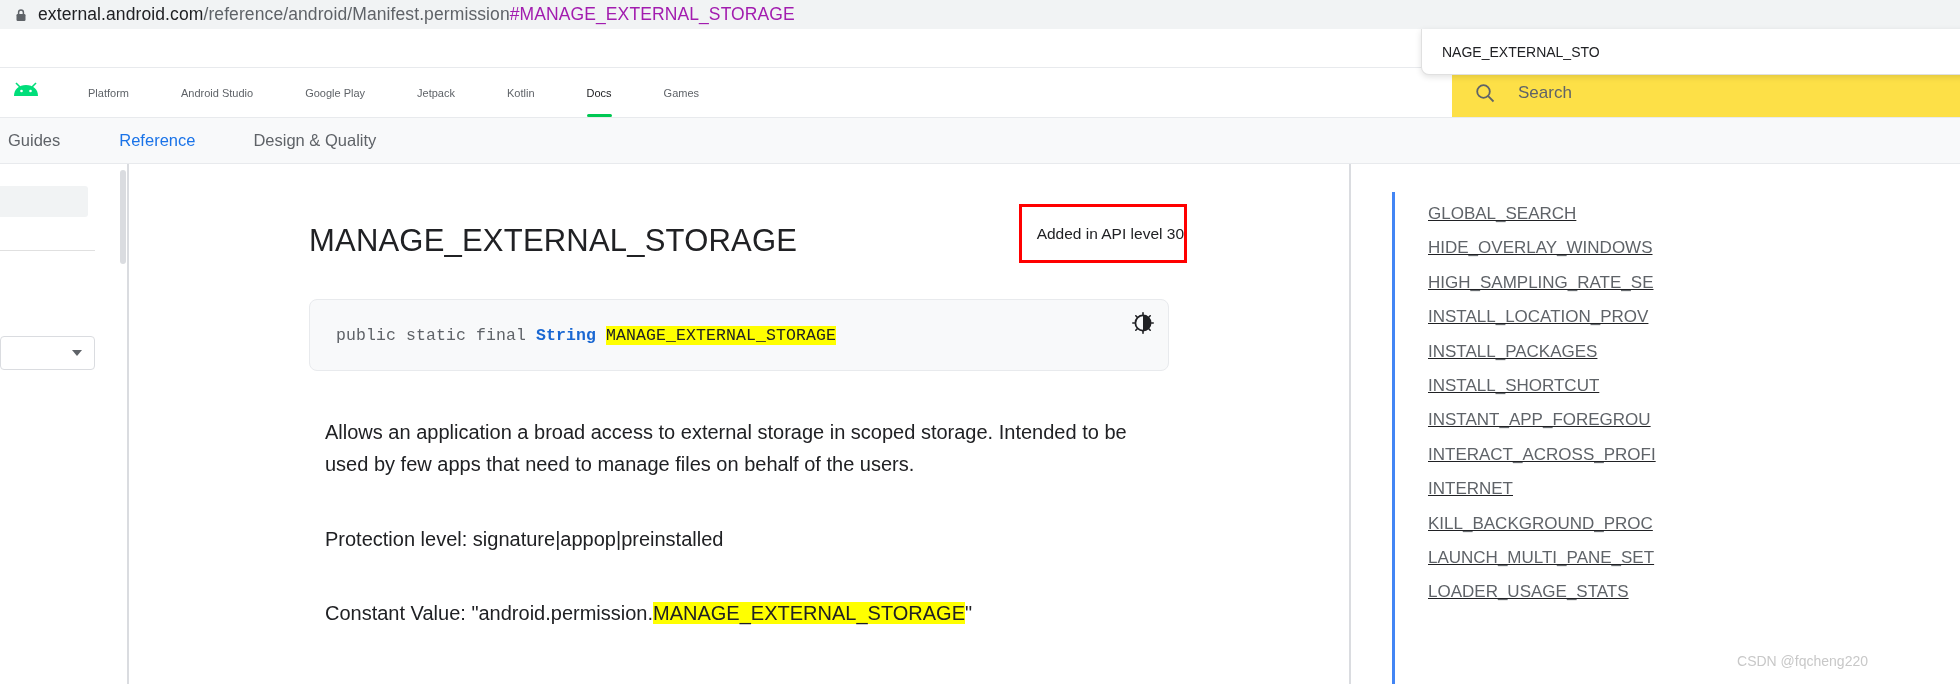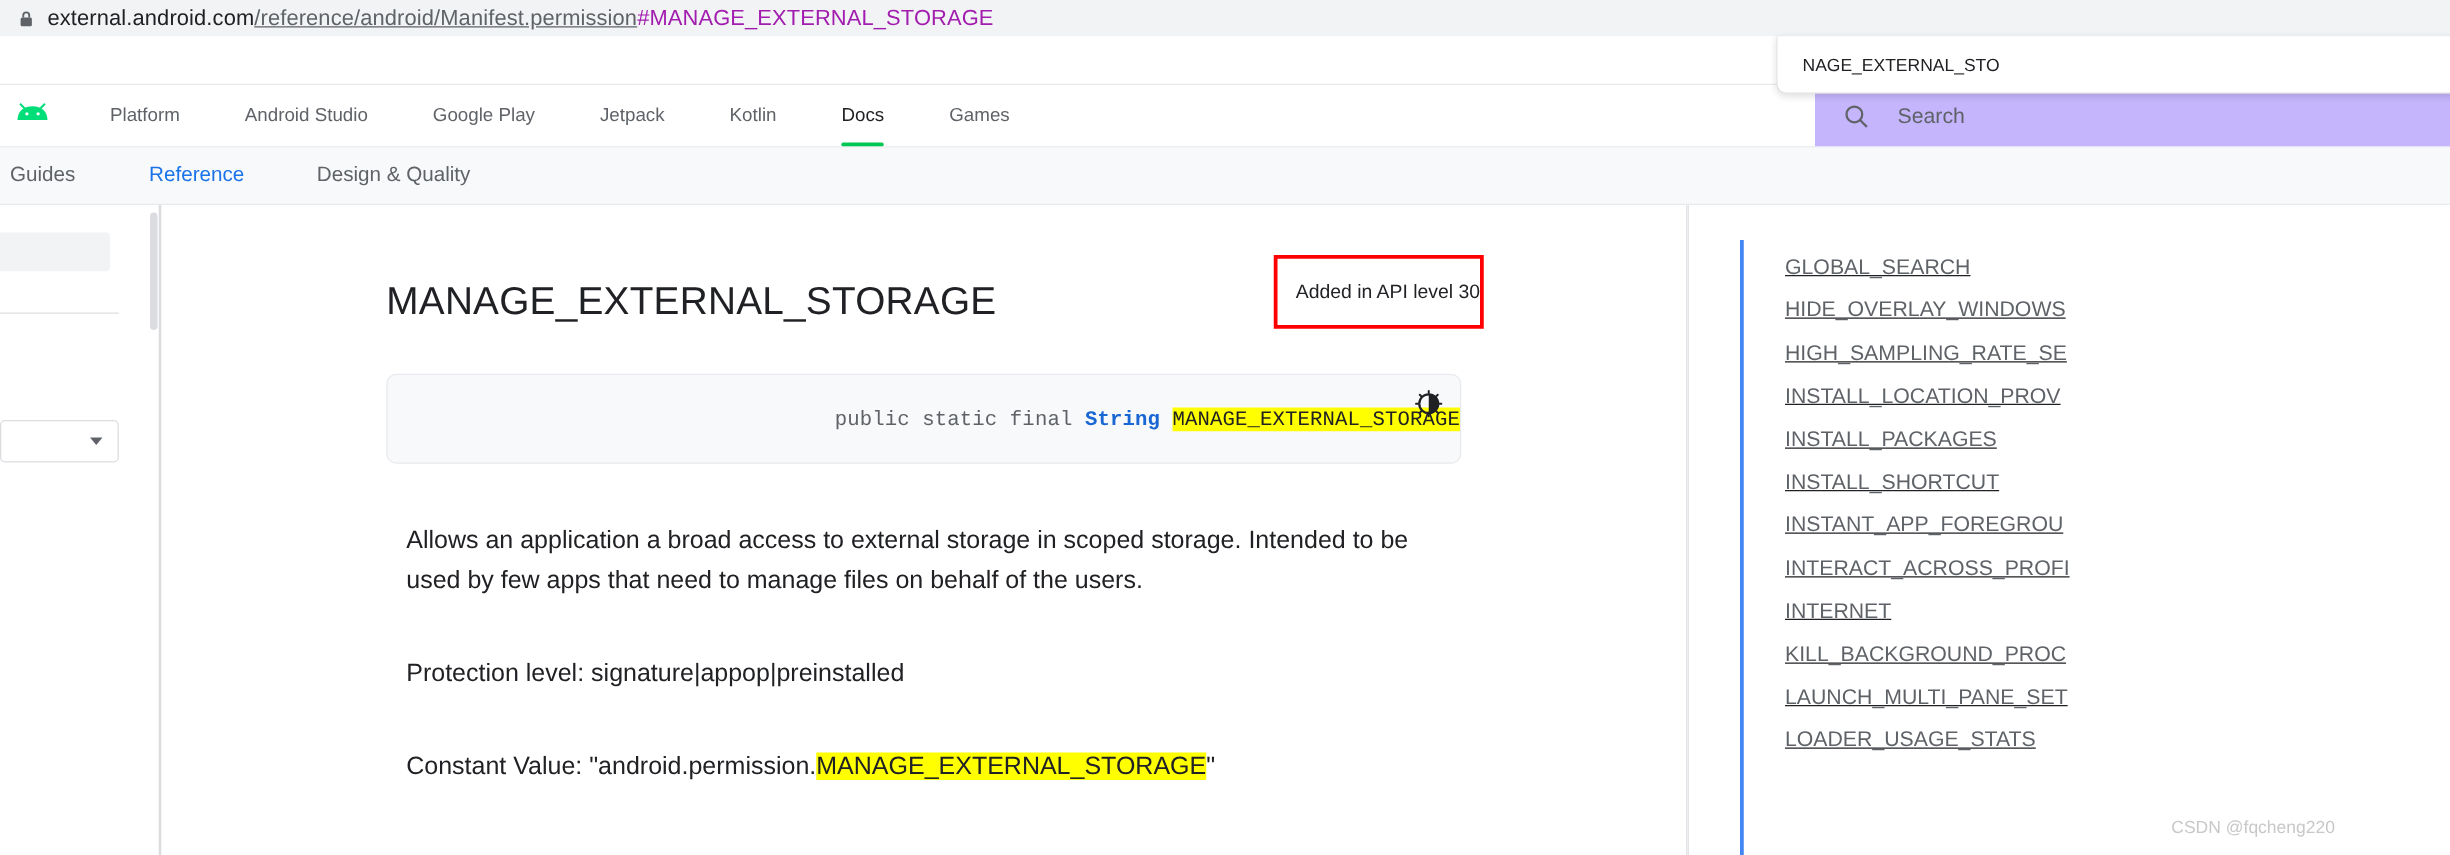--- a/index.html
+++ b/index.html
@@ -33,21 +33,21 @@
   }
   .lock-icon svg { display:block; }
   .url-text {
     font-size: 17.5px;
     color: #202124;
     white-space: nowrap;
     letter-spacing: 0.1px;
     font-family: "Liberation Sans", sans-serif;
   }
   .url-text .domain { color: #202124; }
-  .url-text .path { color: #5f6368; text-decoration: underline; }
+  .url-text .path { color: #5f6368; }
   .url-text .frag { color: #a21caf; }
 
   
   .chrome-white {
     height: 39px;
     background: #ffffff;
     border-bottom: 1px solid #e8eaed;
     position: relative;
   }
 
@@ -87,21 +87,21 @@
     border-bottom: 1px solid #e8eaed;
   }
   .android-logo {
     width: 28px; height: 28px;
     margin: 0 22px 0 6px;
     flex: 0 0 auto;
     display: flex; align-items: center; justify-content: center;
   }
   .nav-items { display: flex; align-items: center; height: 100%; }
   .nav-item {
-    font-size: 15px;
+    font-size: 11px;
     color: #5f6368;
     padding: 0 26px;
     height: 100%;
     display: flex; align-items: center;
     cursor: pointer;
     white-space: nowrap;
     position: relative;
   }
   .nav-item.active { color: #202124; }
   .nav-item.active::after {
@@ -111,21 +111,21 @@
     bottom: 0;
     height: 3px;
     background: #00c853;
     border-radius: 2px;
   }
   .search-area {
     position: absolute;
     right: 0; top: 0;
     height: 100%;
     width: 508px;
-    background: #c4b5fd;
+    background: #fde047;
     display: flex;
     align-items: center;
     padding-left: 22px;
   }
   .search-icon { width: 22px; height: 22px; margin-right: 22px; flex:0 0 auto;}
   .search-placeholder {
     font-size: 17px;
     color: #5f6368;
   }
 
@@ -248,21 +248,20 @@
     margin-top: 40px;
     margin-right: 40px;
     background: #f8f9fa;
     border: 1px solid #e8eaed;
     border-radius: 8px;
     height: 72px;
     display: flex;
     align-items: center;
     padding-left: 26px;
     position: relative;
-    justify-content: flex-end;
   }
   .code-line {
     font-family: "Liberation Mono", monospace;
     font-size: 16.5px;
     white-space: pre;
     letter-spacing: 0.1px;
   }
   .kw { color: #5f6368; }
   .type { color: #1967d2; font-weight: bold; }
   .hl { background: #ffff00; color: #202124; }

